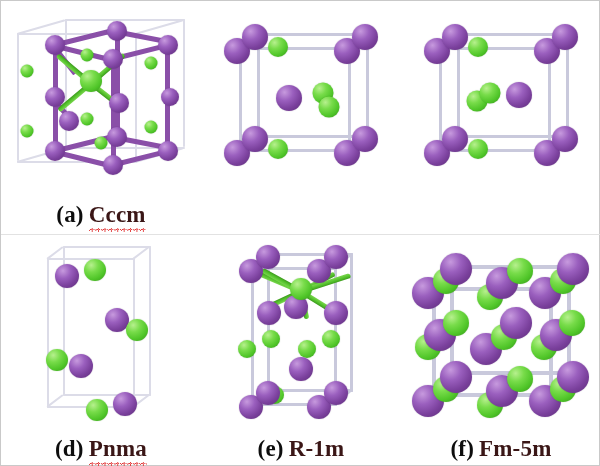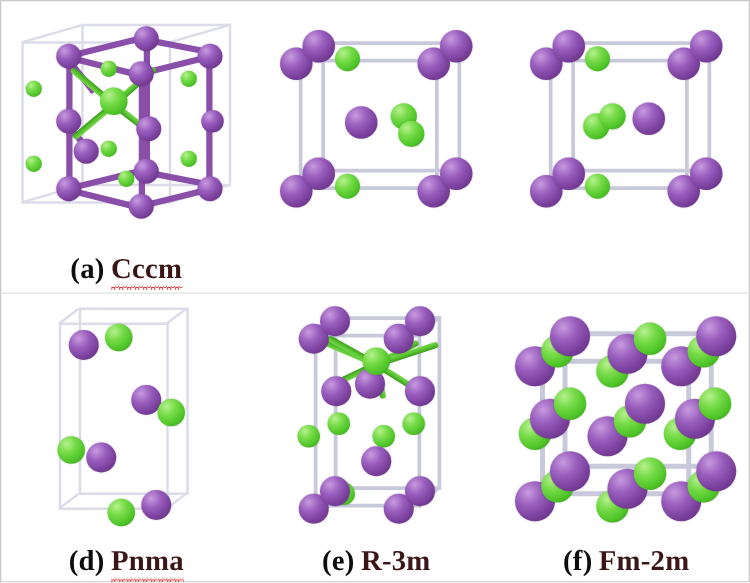--- a/index.html
+++ b/index.html
@@ -301,21 +301,21 @@
           <div class="atom pu" style="left:68px; top:130px;width:24px;height:24px;"></div>
           <div class="atom gr" style="left:42px; top:156px;width:18px;height:18px;"></div>
 
           <div class="atom pu" style="left:18px; top:168px;width:24px;height:24px;"></div>
           <div class="atom pu" style="left:35px; top:154px;width:24px;height:24px;"></div>
           <div class="atom pu" style="left:86px; top:168px;width:24px;height:24px;"></div>
           <div class="atom pu" style="left:103px;top:154px;width:24px;height:24px;"></div>
         </div>
       </div>
       <div class="caption">
-        <span class="cap-tag">(e)</span><span class="cap-name">R-3m</span>
+        <span class="cap-tag">(e)</span><span class="cap-name">R-1m</span>
       </div>
     </div>
 
     <div class="panel">
       <div class="stage">
         <div class="scene" style="width:170px;height:172px;">
           <div class="cell" style="left:0;top:0;width:170px;height:172px;">
             <div class="edge" style="left:16px; top:42px;  width:120px;height:4px;"></div>
             <div class="edge" style="left:16px; top:148px; width:120px;height:4px;"></div>
             <div class="edge" style="left:16px; top:42px;  width:4px;  height:110px;"></div>
@@ -361,18 +361,18 @@
           <div class="atom gr" style="left:74px; top:160px;width:26px;height:26px;"></div>
           <div class="atom pu" style="left:86px; top:146px;width:32px;height:32px;"></div>
           <div class="atom gr" style="left:104px;top:134px;width:26px;height:26px;"></div>
 
           <div class="atom pu" style="left:129px;top:156px;width:32px;height:32px;"></div>
           <div class="atom gr" style="left:147px;top:144px;width:26px;height:26px;"></div>
           <div class="atom pu" style="left:157px;top:132px;width:32px;height:32px;"></div>
         </div>
       </div>
       <div class="caption">
-        <span class="cap-tag">(f)</span><span class="cap-name">Fm-2m</span>
+        <span class="cap-tag">(f)</span><span class="cap-name">Fm-5m</span>
       </div>
     </div>
 
   </div>
 </div>
 
 </body></html>

